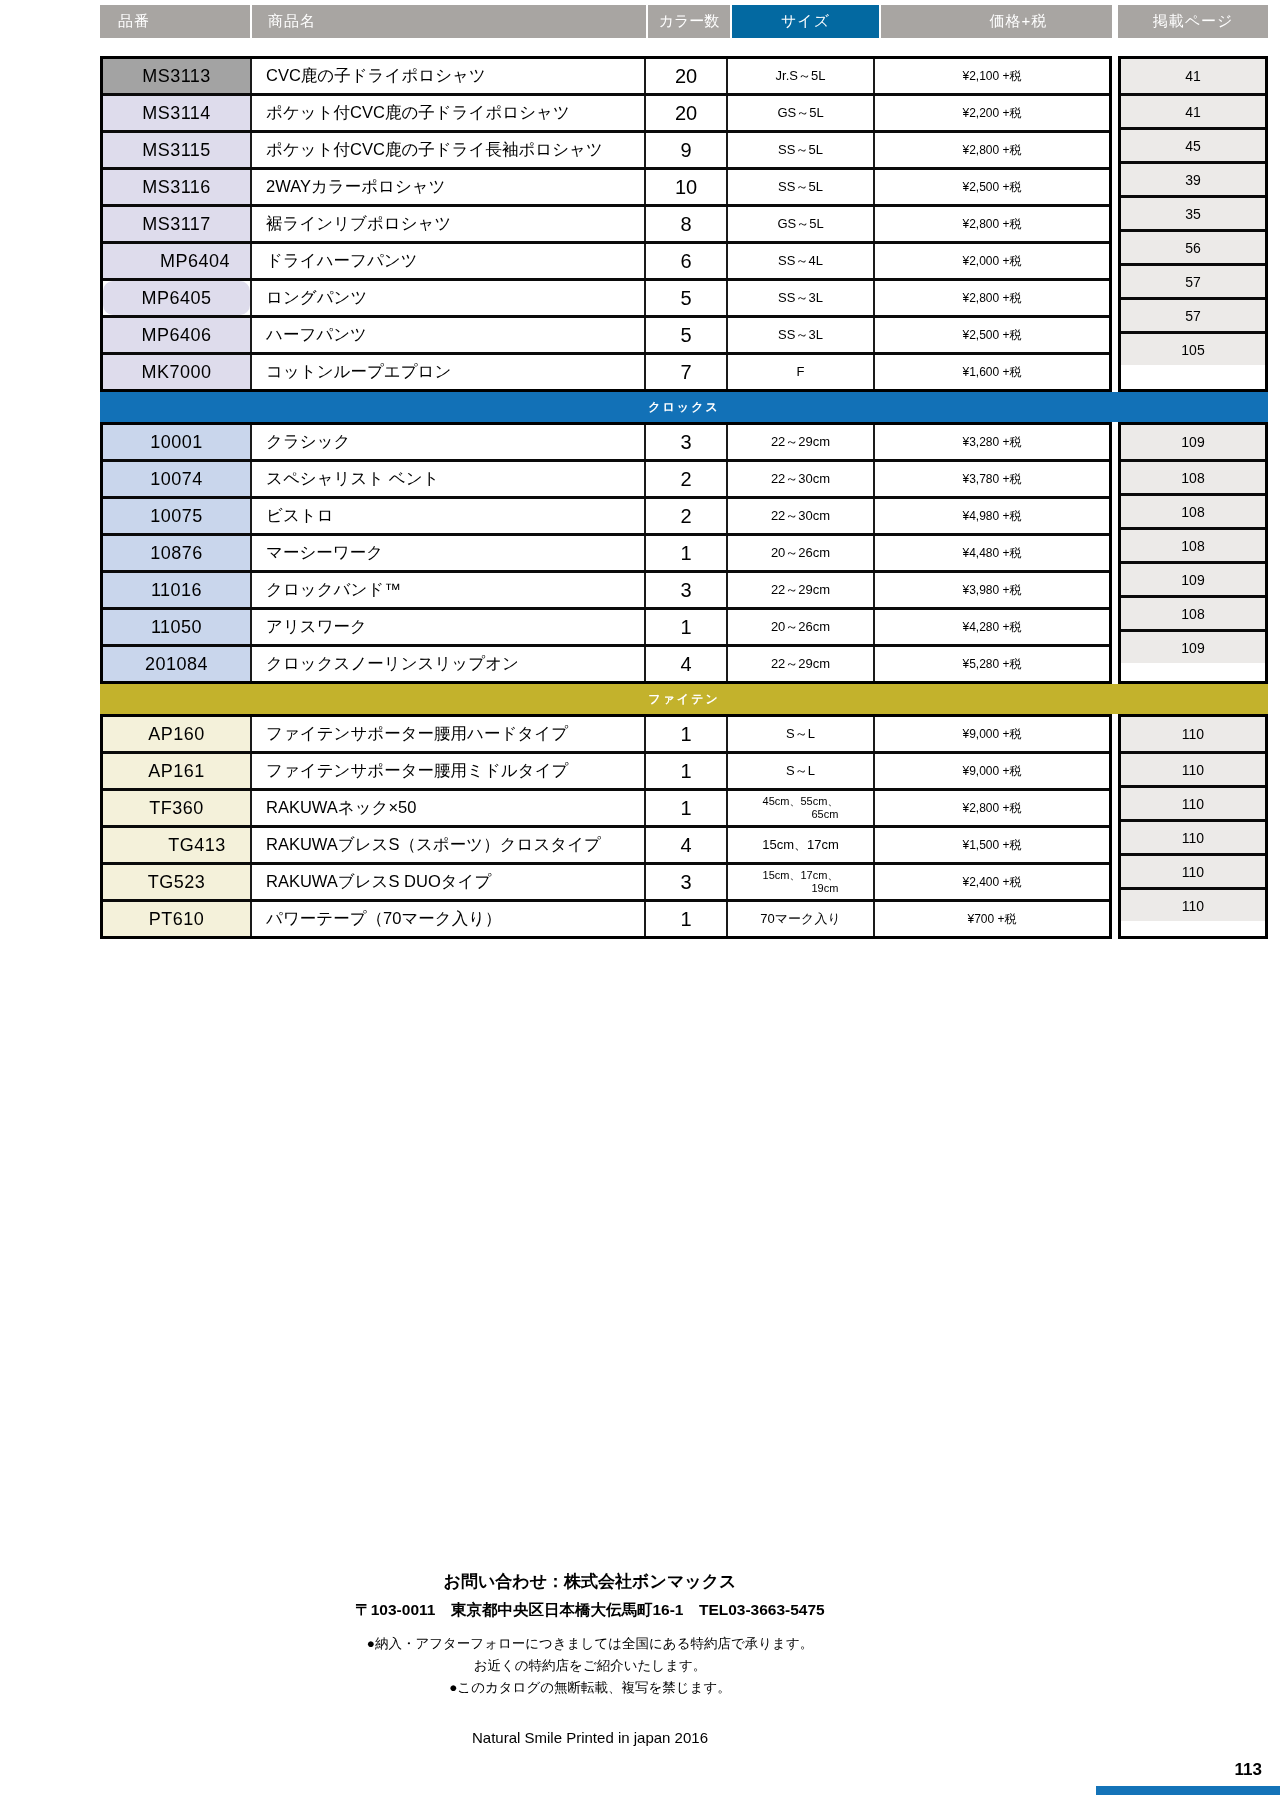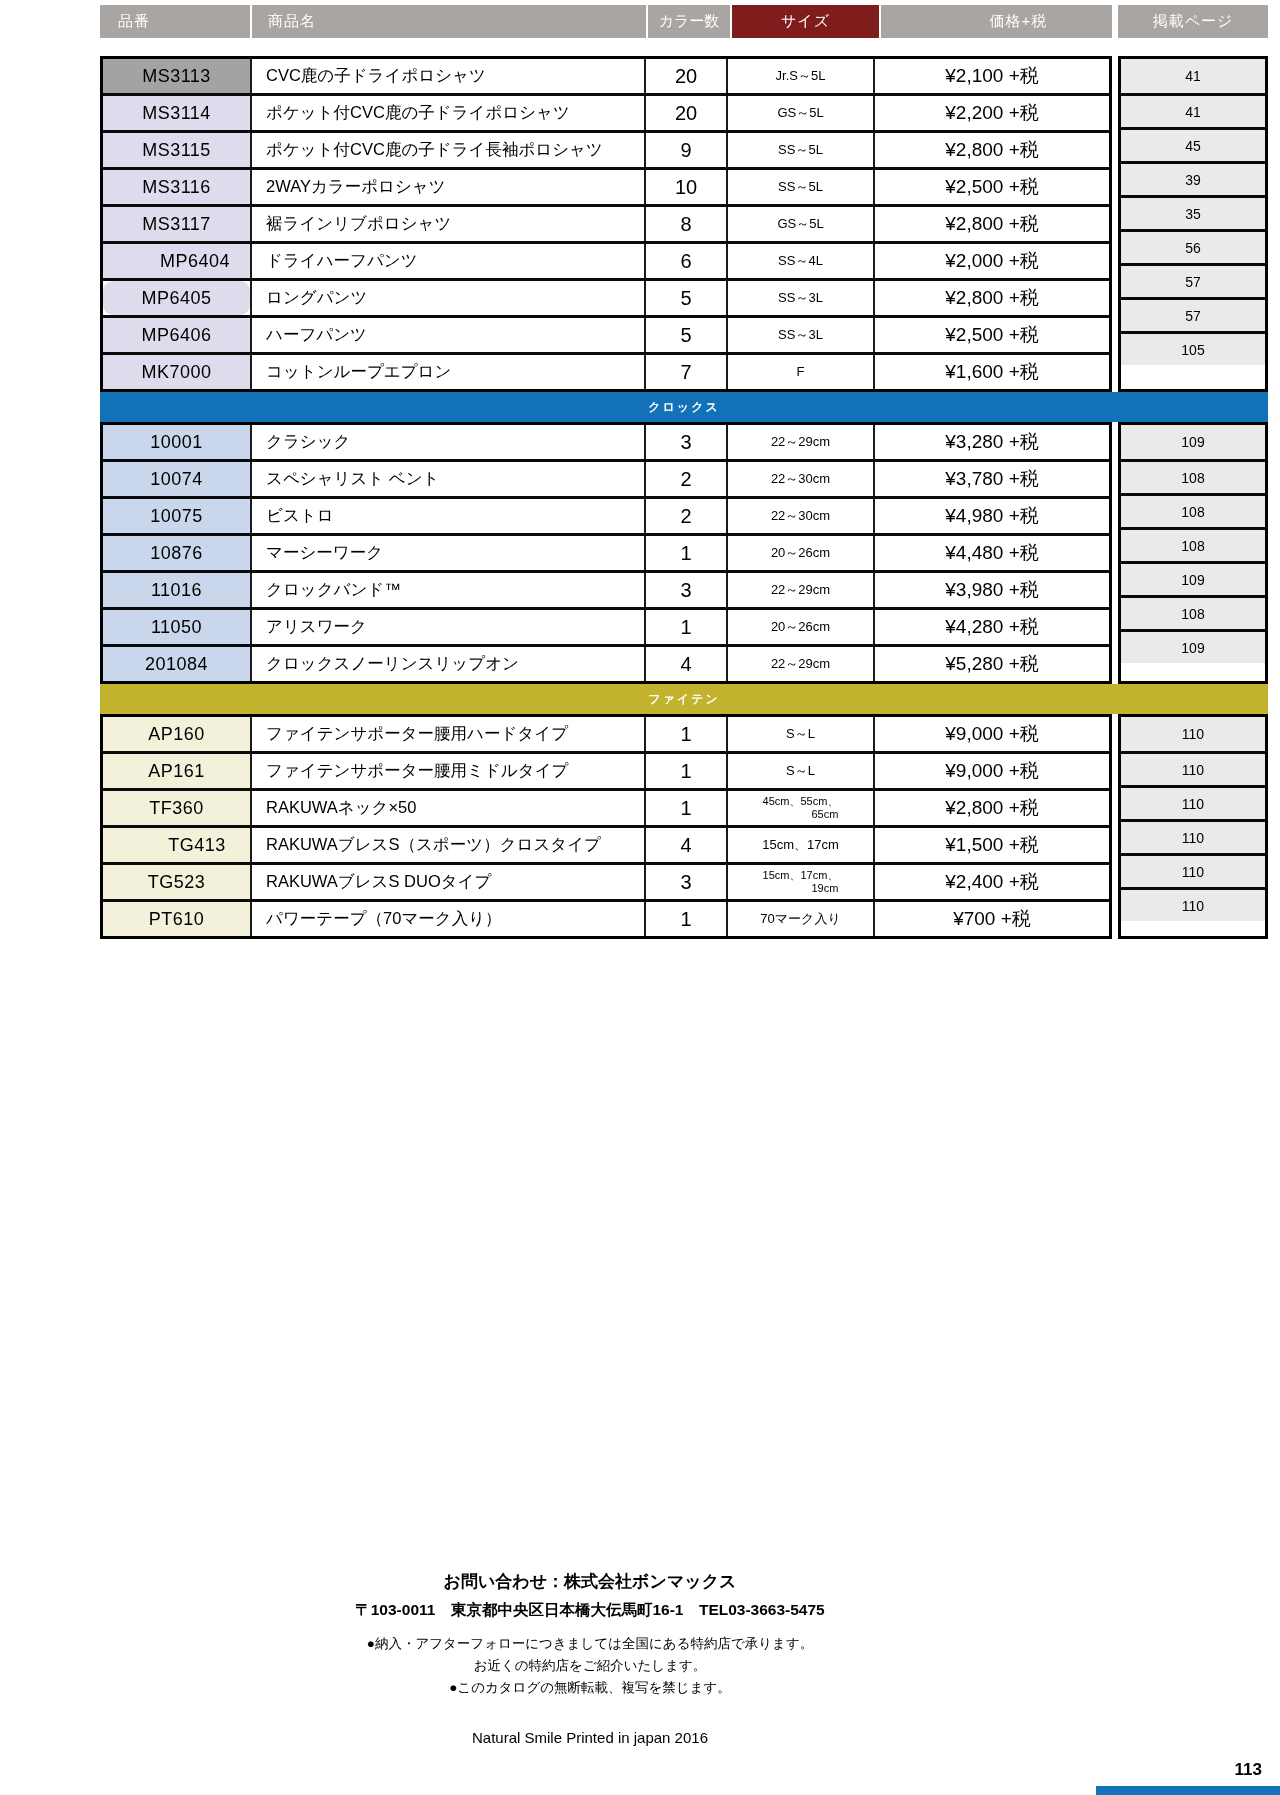--- a/index.html
+++ b/index.html
@@ -33,21 +33,21 @@
     height:34px;
   }
   .row + .row{border-top:3px solid #0a0a0a;}
   .cell{display:flex;align-items:center;box-sizing:border-box;overflow:hidden;}
   .cell.vline{border-left:2px solid #1a1a1a;}
   .c-code{justify-content:center;font-size:18px;letter-spacing:0.5px;}
   .c-name{padding-left:14px;font-size:16.5px;white-space:nowrap;}
   .c-colors{justify-content:center;font-size:20px;}
   .c-size{justify-content:center;font-size:13px;text-align:right;white-space:pre-line;line-height:1.15;}
   .c-size.small{font-size:11px;}
-  .c-price{justify-content:center;font-size:19px;white-space:nowrap;}
+  .c-price{justify-content:center;font-size:12px;white-space:nowrap;}
   .prow{
     height:34px;display:flex;align-items:center;justify-content:center;
     font-size:14px;background:#eceae8;box-sizing:border-box;
   }
   .prow + .prow{border-top:3px solid #0a0a0a;}
 
   .section-bar{
     height:30px;display:flex;align-items:center;justify-content:center;
     color:#fff;font-weight:bold;font-size:12px;letter-spacing:2px;
   }
@@ -64,21 +64,21 @@
   .bottom-bar{position:absolute;left:1096px;top:1786px;width:184px;height:9px;}
 </style>
 </head>
 <body>
 
 <div class="table-wrap">
   <div class="header-row">
     <div class="hcell h-code gap" style="background: rgb(168, 165, 162);">品番</div>
     <div class="hcell h-name gap" style="background: rgb(168, 165, 162);">商品名</div>
     <div class="hcell h-colors gap" style="background: rgb(168, 165, 162);">カラー数</div>
-    <div class="hcell h-size gap" style="background: #7f1d1d;">サイズ</div>
+    <div class="hcell h-size gap" style="background: #0369a1;">サイズ</div>
     <div class="hcell h-price" style="background: rgb(168, 165, 162);">価格+税</div>
     <div class="hcell h-page" style="background: rgb(168, 165, 162);">掲載ページ</div>
   </div>
   <div id="table-body">
       <div class="section">
         <div class="main-block">
           <div class="row">
             <div class="cell c-code" style="background: #a3a3a3;">MS3113</div>
             <div class="cell c-name vline">CVC鹿の子ドライポロシャツ</div>
             <div class="cell c-colors vline">20</div>

